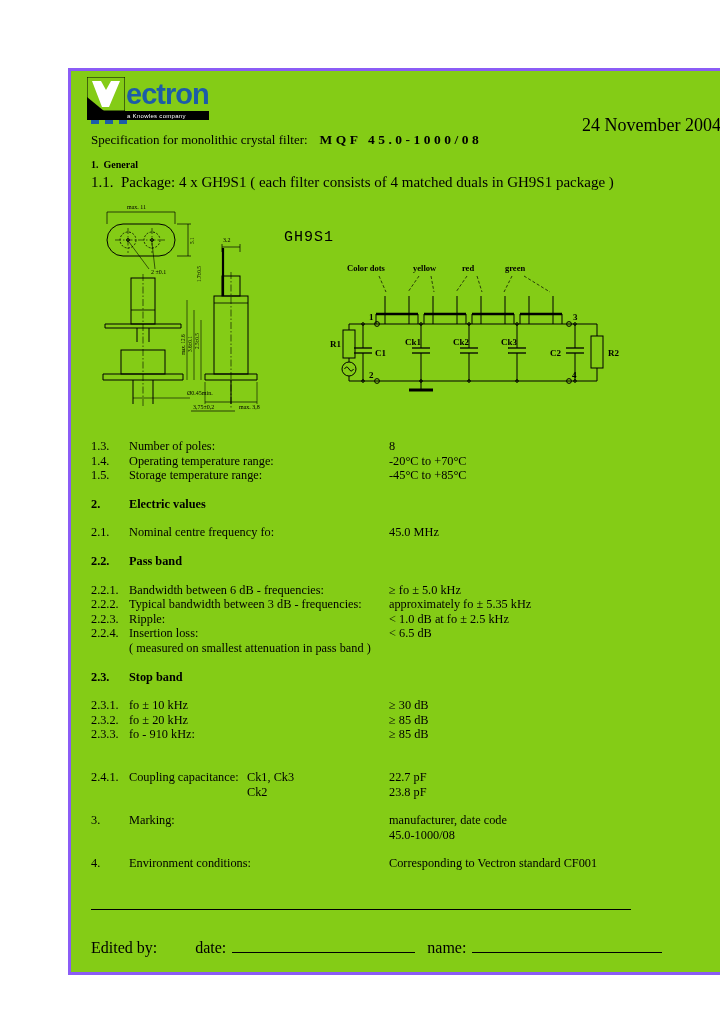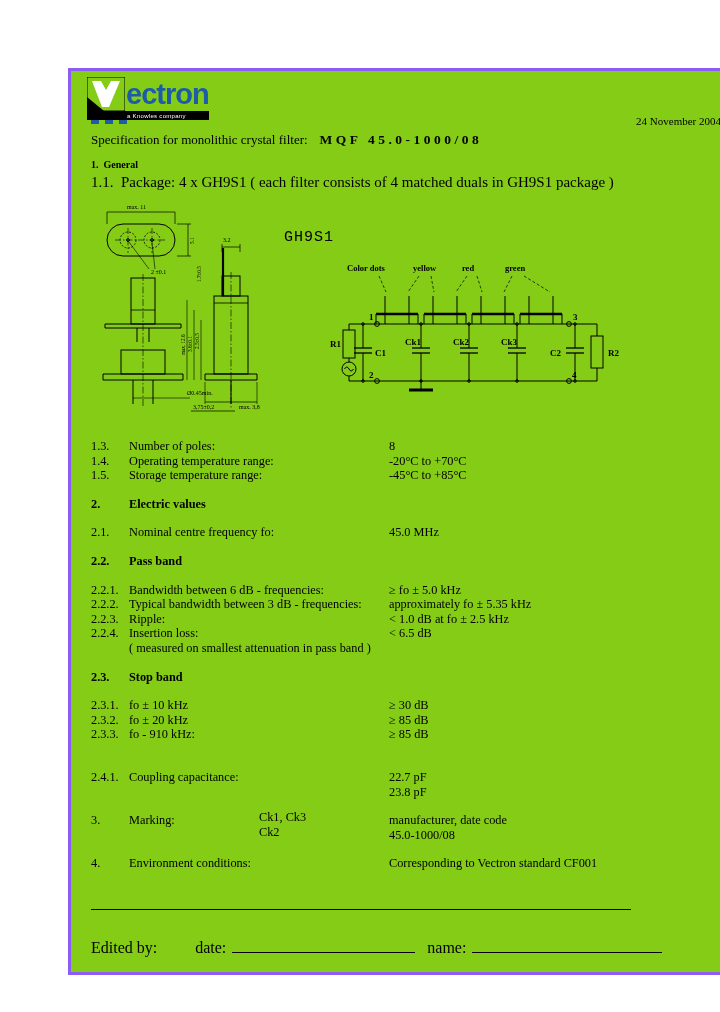--- a/index.html
+++ b/index.html
@@ -9,21 +9,21 @@
 
   
   .logo{position:absolute;left:16px;top:6px;width:150px;height:50px;}
   .logo-row{display:flex;align-items:flex-start;}
   .logo-word{font-family:"Liberation Sans",sans-serif;font-weight:bold;font-size:29px;line-height:34px;color:#1c5ca8;letter-spacing:-1px;margin-left:1px;}
   .logo-bar{position:absolute;left:0;top:34px;width:122px;height:9px;background:#000;display:flex;align-items:center;}
   .logo-bar span{color:#fff;font-family:"Liberation Sans",sans-serif;font-size:6px;margin-left:40px;letter-spacing:0.3px;}
   .logo-pads{position:absolute;left:4px;top:43px;display:flex;gap:6px;}
   .logo-pads i{display:block;width:8px;height:4px;background:#1c5ca8;}
 
-  .date{position:absolute;top:44px;right:28px;font-size:11px;}
+  .date{position:absolute;top:44px;right:28px;font-size:18px;}
   .title{position:absolute;left:20px;top:61px;font-size:13px;white-space:nowrap;}
   .title b{letter-spacing:3.5px;margin-left:12px;font-size:13.5px;}
 
   .s1h{position:absolute;left:20px;top:88px;font-size:10px;font-weight:bold;}
   .s1i{position:absolute;left:20px;top:103px;font-size:15px;white-space:nowrap;}
 
   .pkg-svg{position:absolute;left:24px;top:129px;}
   .pkg-title{position:absolute;left:213px;top:158px;font-family:Liberation Mono, monospace;font-size:15px;letter-spacing:1px;}
   .sch-svg{position:absolute;left:258px;top:185px;}
 
@@ -32,21 +32,21 @@
   .d{font-family:"Liberation Serif",serif;font-size:6px;}
   .d5{font-family:"Liberation Serif",serif;font-size:5.2px;}
   .sl{font-family:"Liberation Serif",serif;font-size:9px;font-weight:bold;}
   .st{font-family:"Liberation Serif",serif;font-size:8.5px;font-weight:bold;}
 
   .specs{position:absolute;left:20px;top:368px;right:18px;}
   .row{position:relative;height:14.6px;font-size:12.3px;}
   .row span{position:absolute;white-space:nowrap;}
   .c0{left:0;}
   .c1{left:38px;}
-  .c2{left:168px;margin-top:40px;}
+  .c2{left:156px;}
   .c3{left:298px;}
   .hrow{font-weight:bold;}
   .gap{height:14px;}
 
   .rule{position:absolute;left:20px;top:838px;width:540px;border-top:1.5px solid #000;}
   .footer{position:absolute;left:20px;top:868px;font-size:16px;}
   .footer span{white-space:nowrap;}
   .f-date{margin-left:38px;}
   .f-line1{display:inline-block;width:183px;border-bottom:1px solid #000;height:13px;margin-left:6px;}
   .f-name{margin-left:12px;}

